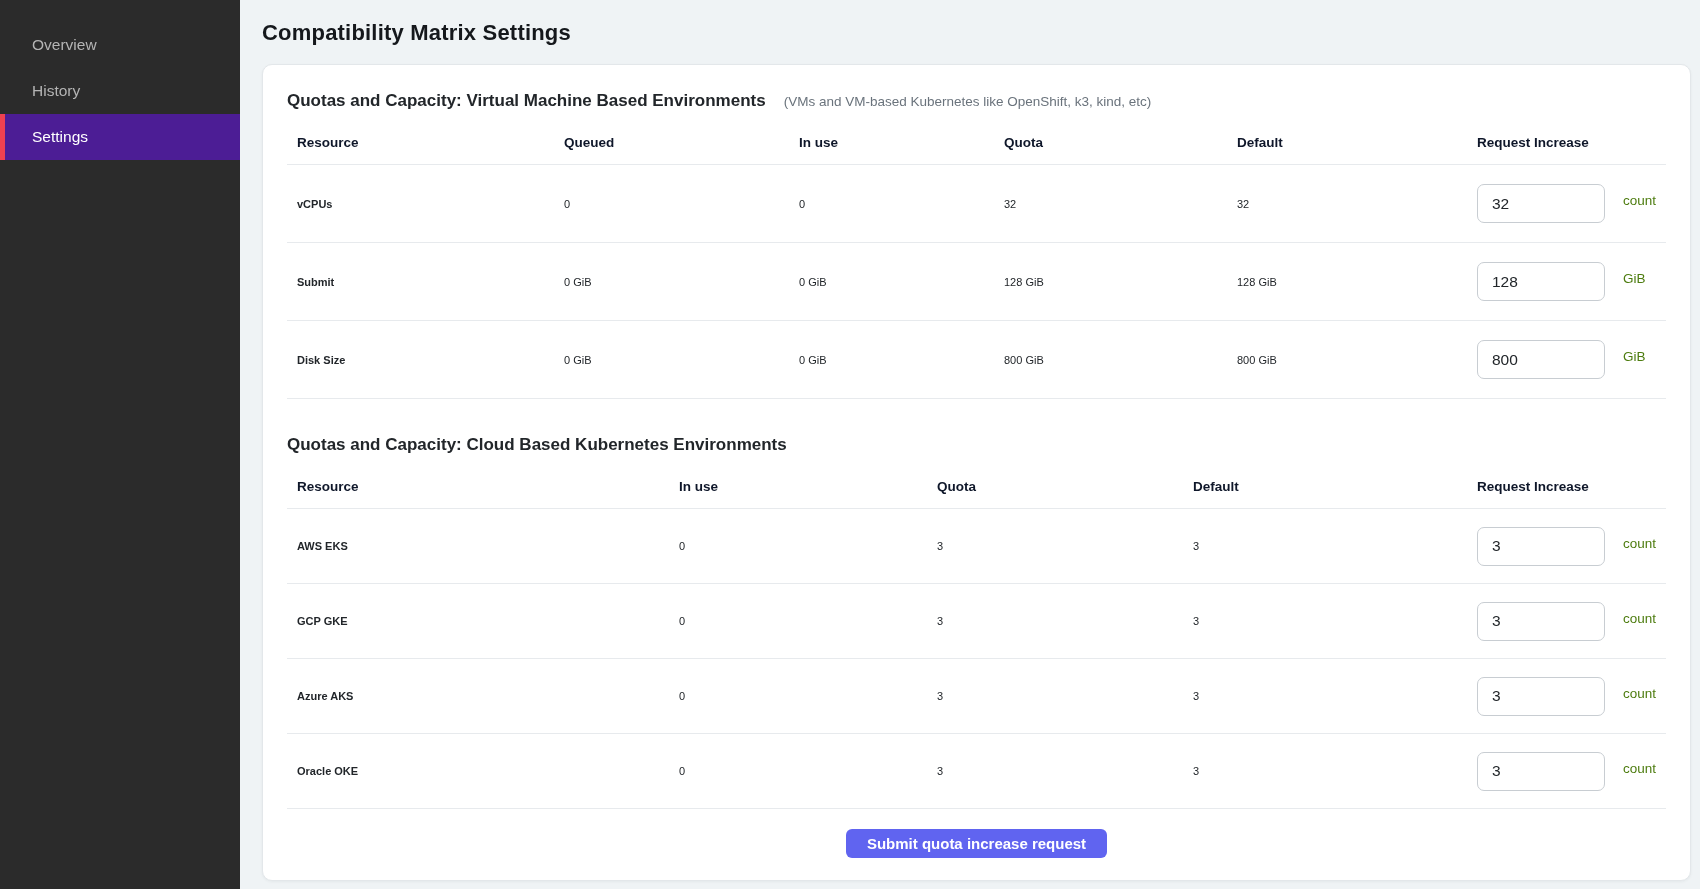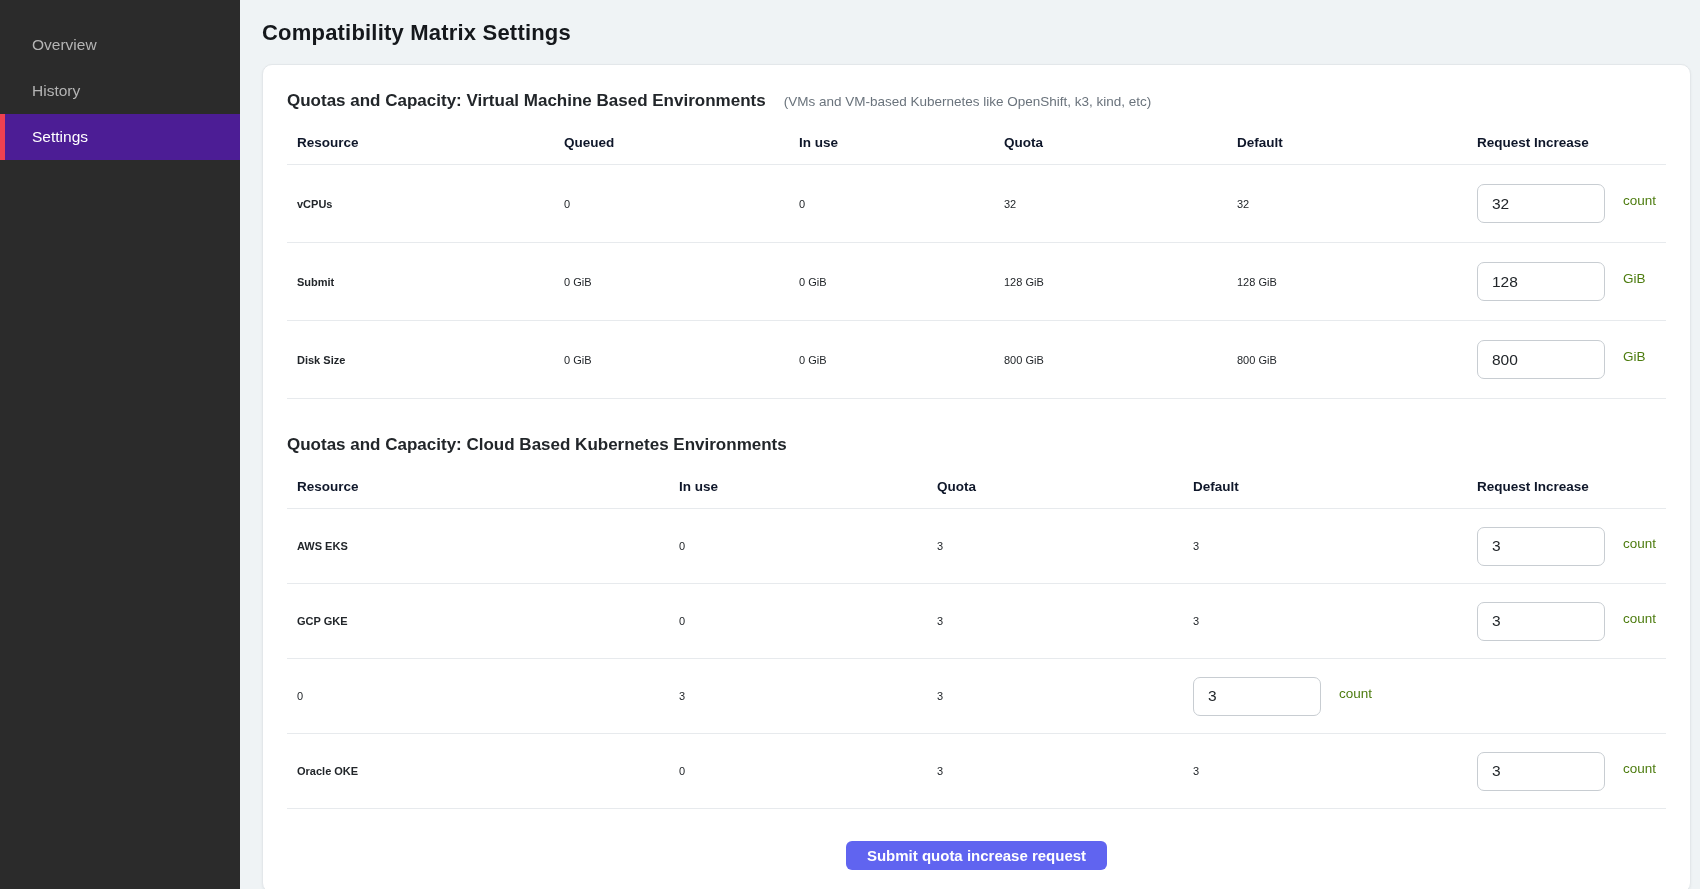--- a/index.html
+++ b/index.html
@@ -50,21 +50,21 @@
   .cell.resource{font-weight:600}
 
   .req-cell{display:flex;align-items:center;padding:0 10px}
   .req-input{
     width:112px;height:37px;border:1px solid #c8cdd2;border-radius:7px;
     padding:0 0 0 14px;font-size:15.5px;font-family:inherit;color:#22262a;
     background:#fff;box-sizing:content-box;
   }
   .unit{font-size:13.5px;margin-left:18px;transform:translateY(-3px);color:#4d7c0f}
 
-  .submit-row{display:flex;justify-content:center;margin-top:32px}
+  .submit-row{display:flex;justify-content:center;margin-top:20px}
   .submit-btn{
     background:var(--accent,#6064f0);color:#fff;border:none;border-radius:6px;
     height:29px;padding:0 21px;font-size:15px;font-weight:700;
     font-family:inherit;cursor:pointer;
   }
 </style>
 </head>
 <body>
 
 <div class="app">
@@ -172,20 +172,21 @@
     <div class="cell">0</div>
     <div class="cell">3</div>
     <div class="cell">3</div>
     <div class="req-cell">
       <input type="text" class="req-input" value="3" style="">
       <span class="unit">count</span>
     </div>
   </div>
 
   <div class="trow cloud-grid">
+    <div class="cell resource">Azure AKS</div>
     <div class="cell">0</div>
     <div class="cell">3</div>
     <div class="cell">3</div>
     <div class="req-cell">
       <input type="text" class="req-input" value="3" style="">
       <span class="unit">count</span>
     </div>
   </div>
 
   <div class="trow cloud-grid">

